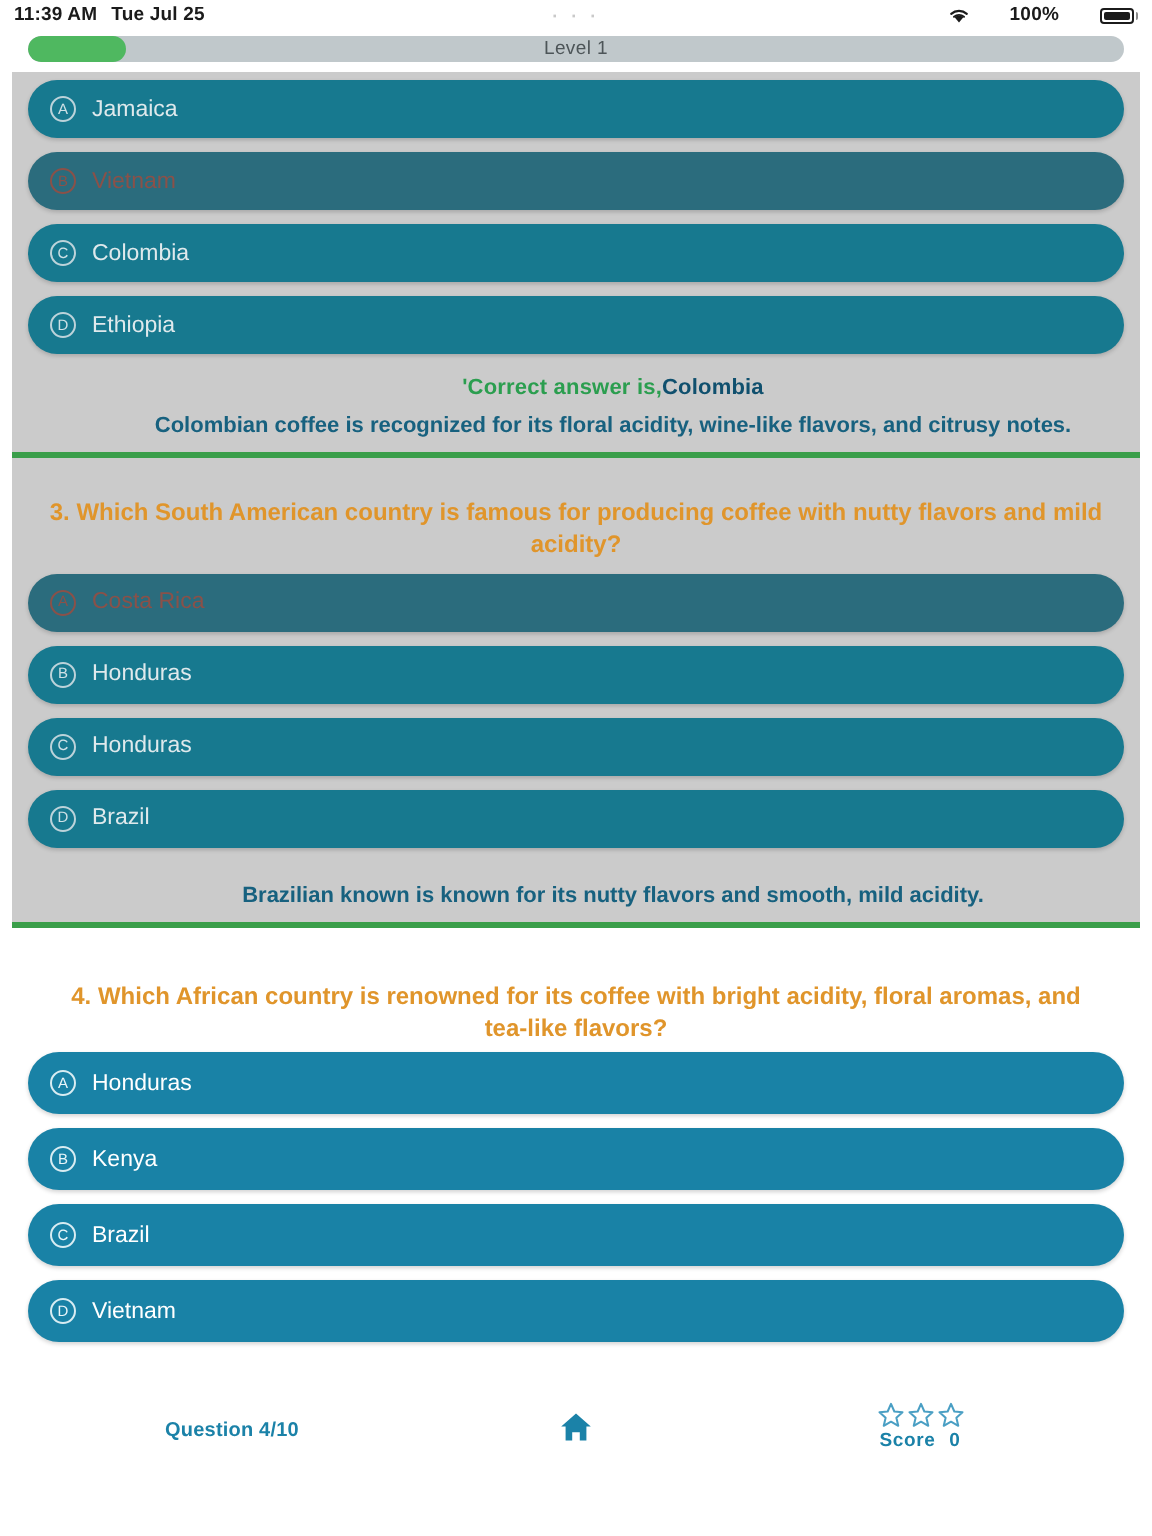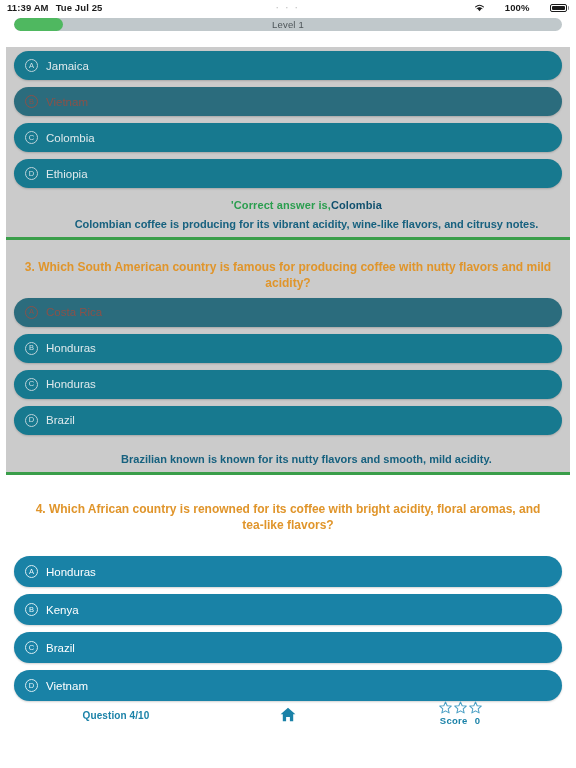--- a/index.html
+++ b/index.html
@@ -24,21 +24,21 @@
   .sb-center{ flex:1; text-align:center; color:#c9c9c9; font-size:9px; letter-spacing:2px;}
   .sb-right{ display:flex; align-items:center; gap:20px; }
   .wifi-ico{ display:inline-block; width:11px; height:9px; position:relative; }
   .wifi-ico svg{ display:block; }
   .batt{ width:17px; height:8px; border:1px solid #1b1b1b; border-radius:2px; position:relative; }
   .batt::after{ content:""; position:absolute; left:1px; top:1px; bottom:1px; right:1px; background:#1b1b1b; border-radius:1px;}
   .batt-cap{ width:1.5px; height:4px; background:#8a8a8a; border-radius:0 1px 1px 0; margin-left:1px;}
 
   
   .levelbar-wrap{
-    padding:3px 14px 16px 14px;
+    padding:3px 14px 5px 14px;
   }
   .levelbar{
     position:relative; height:13px; border-radius:7px;
     background:#c0c8cb;
     overflow:hidden;
   }
   .levelbar-fill{
     position:absolute; left:0; top:0; bottom:0;
     width:9.3%;
     background:#4fb860; border-radius:7px;
@@ -102,21 +102,21 @@
   .divider{
     height:3px; background:#3a9e4a; width:100%;
   }
 
   
   .qheading{
     color:#e0952b;
     font-size:12px; font-weight:bold;
     text-align:center;
     line-height:1.35;
-    padding:8px 18px 23px 18px;
+    padding:8px 18px 4px 18px;
   }
   .qheading.on-grey{ padding:19px 18px 6px 18px; }
 
   
   .current-block{
     margin-top:18px;
     padding:0 6px;
   }
   .current-block .opt-list{ padding:0 8px; }
   .current-block .option{ height:31px; margin-bottom:7px; border-radius:16px; }
@@ -189,21 +189,21 @@
     <div class="option">
       <span class="badge">D</span>
       <span class="opt-text">Ethiopia</span>
     </div>
   </div>
 
   <div class="reveal">
     <div class="reveal-line1">
       <span class="ra-prefix">'Correct answer is,</span><span class="ra-value">Colombia</span>
     </div>
-    <div class="reveal-line2">Colombian coffee is producing for its vibrant acidity, wine-like flavors, and citrusy notes.</div>
+    <div class="reveal-line2">Colombian coffee is recognized for its floral acidity, wine-like flavors, and citrusy notes.</div>
   </div>
 
   <div class="divider"></div>
 
   <div class="qheading on-grey">3. Which South American country is famous for producing coffee with nutty flavors and mild acidity?</div>
 
   <div class="opt-list">
     <div class="option wrongpick">
       <span class="badge">A</span>
       <span class="opt-text">Costa Rica</span>

